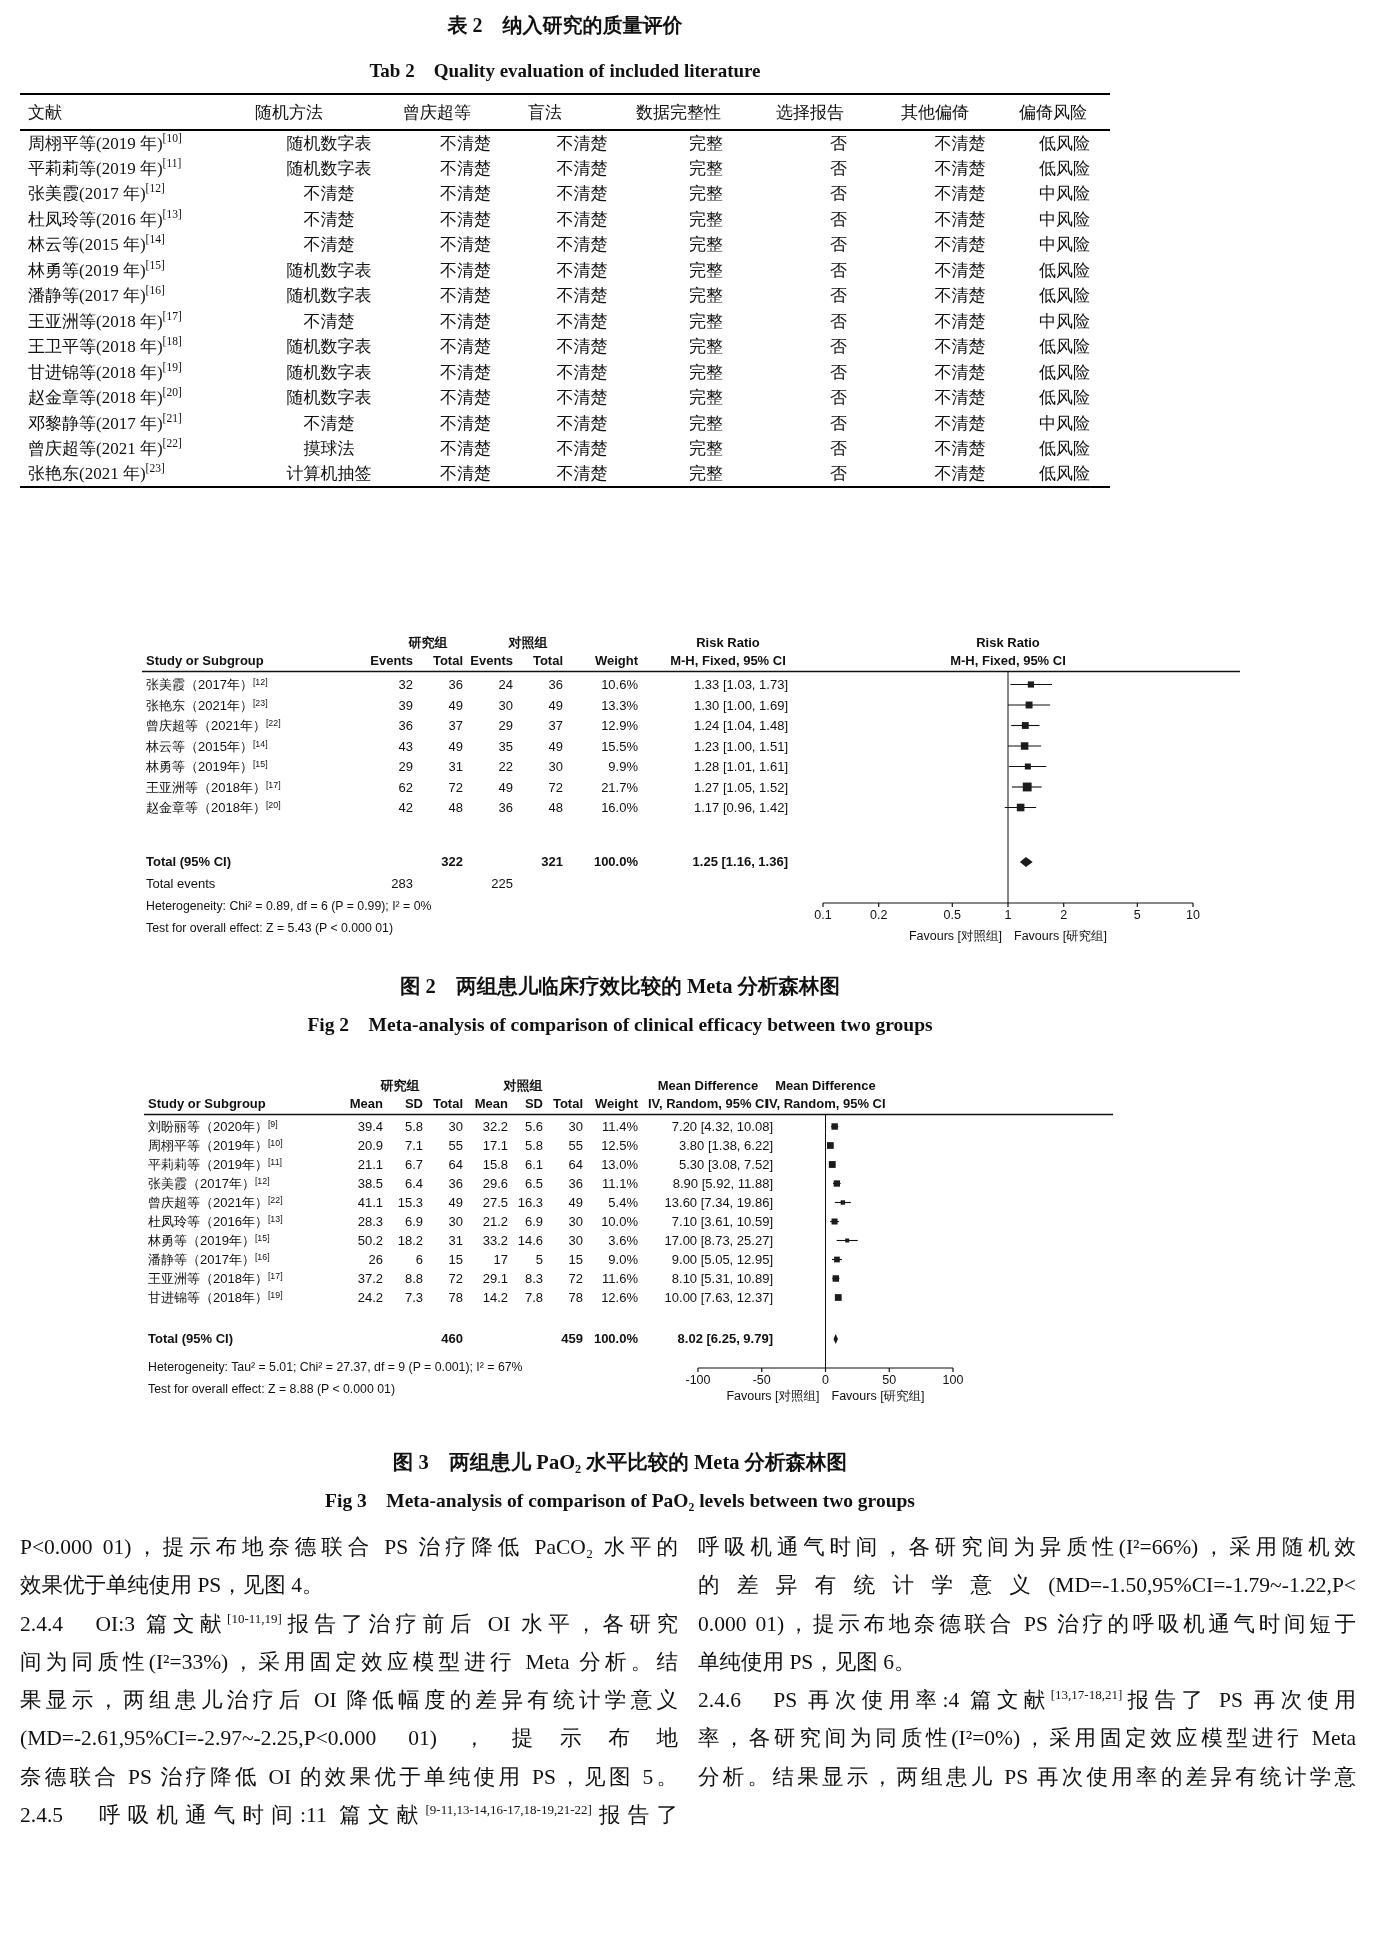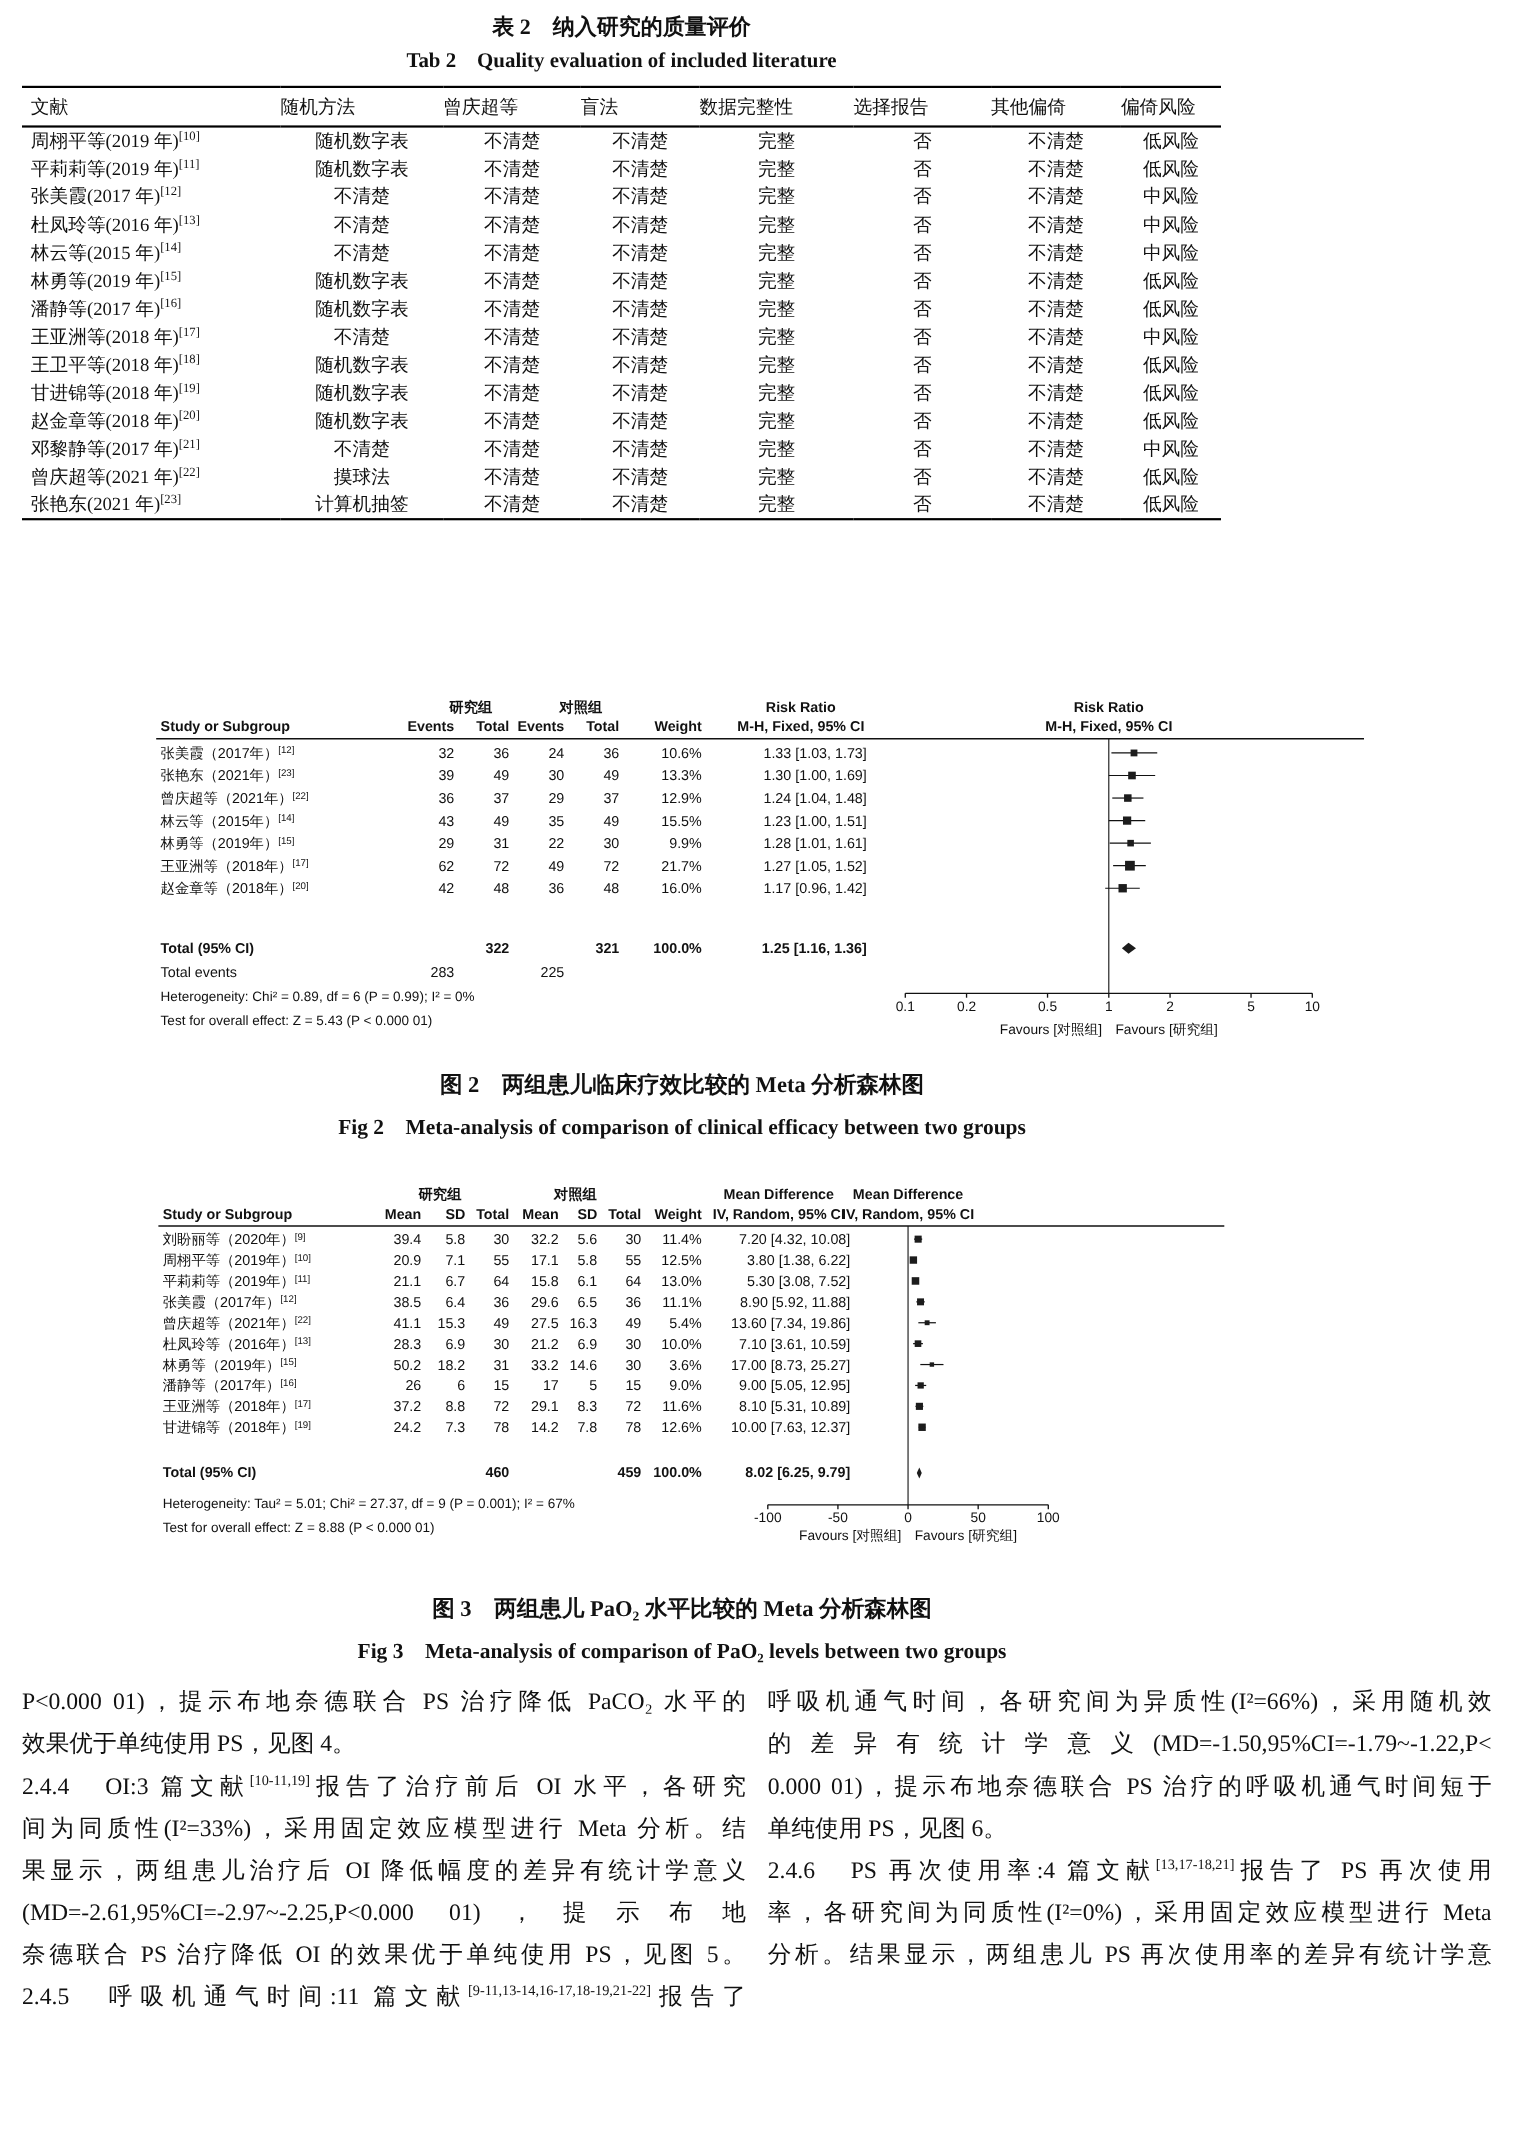--- a/index.html
+++ b/index.html
@@ -5,21 +5,21 @@
   * { margin:0; padding:0; box-sizing:border-box; }
   html,body { background:#ffffff; }
   body {
     width:1375px; height:1940px; position:relative;
     font-family:"Liberation Serif","DejaVu Serif",serif;
     color:#111111;
   }
   
   #table2-block { position:absolute; left:20px; top:10px; width:1090px; }
   .t2-title-zh { text-align:center; font-weight:bold; font-size:20px; line-height:30px; }
-  .t2-title-en { text-align:center; font-weight:bold; font-size:19px; line-height:32px; margin-bottom:6px; }
+  .t2-title-en { text-align:center; font-weight:bold; font-size:19px; line-height:32px; margin-bottom:6px;margin-top:15px; }
   #qtable { width:1090px; border-collapse:collapse; table-layout:fixed;
             border-top:2.5px solid #000; border-bottom:2.5px solid #000; font-size:17px; }
   #qtable th { font-weight:normal; height:36px; border-bottom:2px solid #000; text-align:left; }
   #qtable td { height:25.5px; text-align:center; white-space:nowrap; overflow:hidden; }
   #qtable .c-study { text-align:left; padding-left:8px; }
   #qtable sup { font-size:11.5px; }
   
   svg text { font-family:"Liberation Sans","DejaVu Sans",sans-serif; }
   #fig2-svg { position:absolute; left:128px; top:633px; }
   #fig3-svg { position:absolute; left:138px; top:1078px; }

